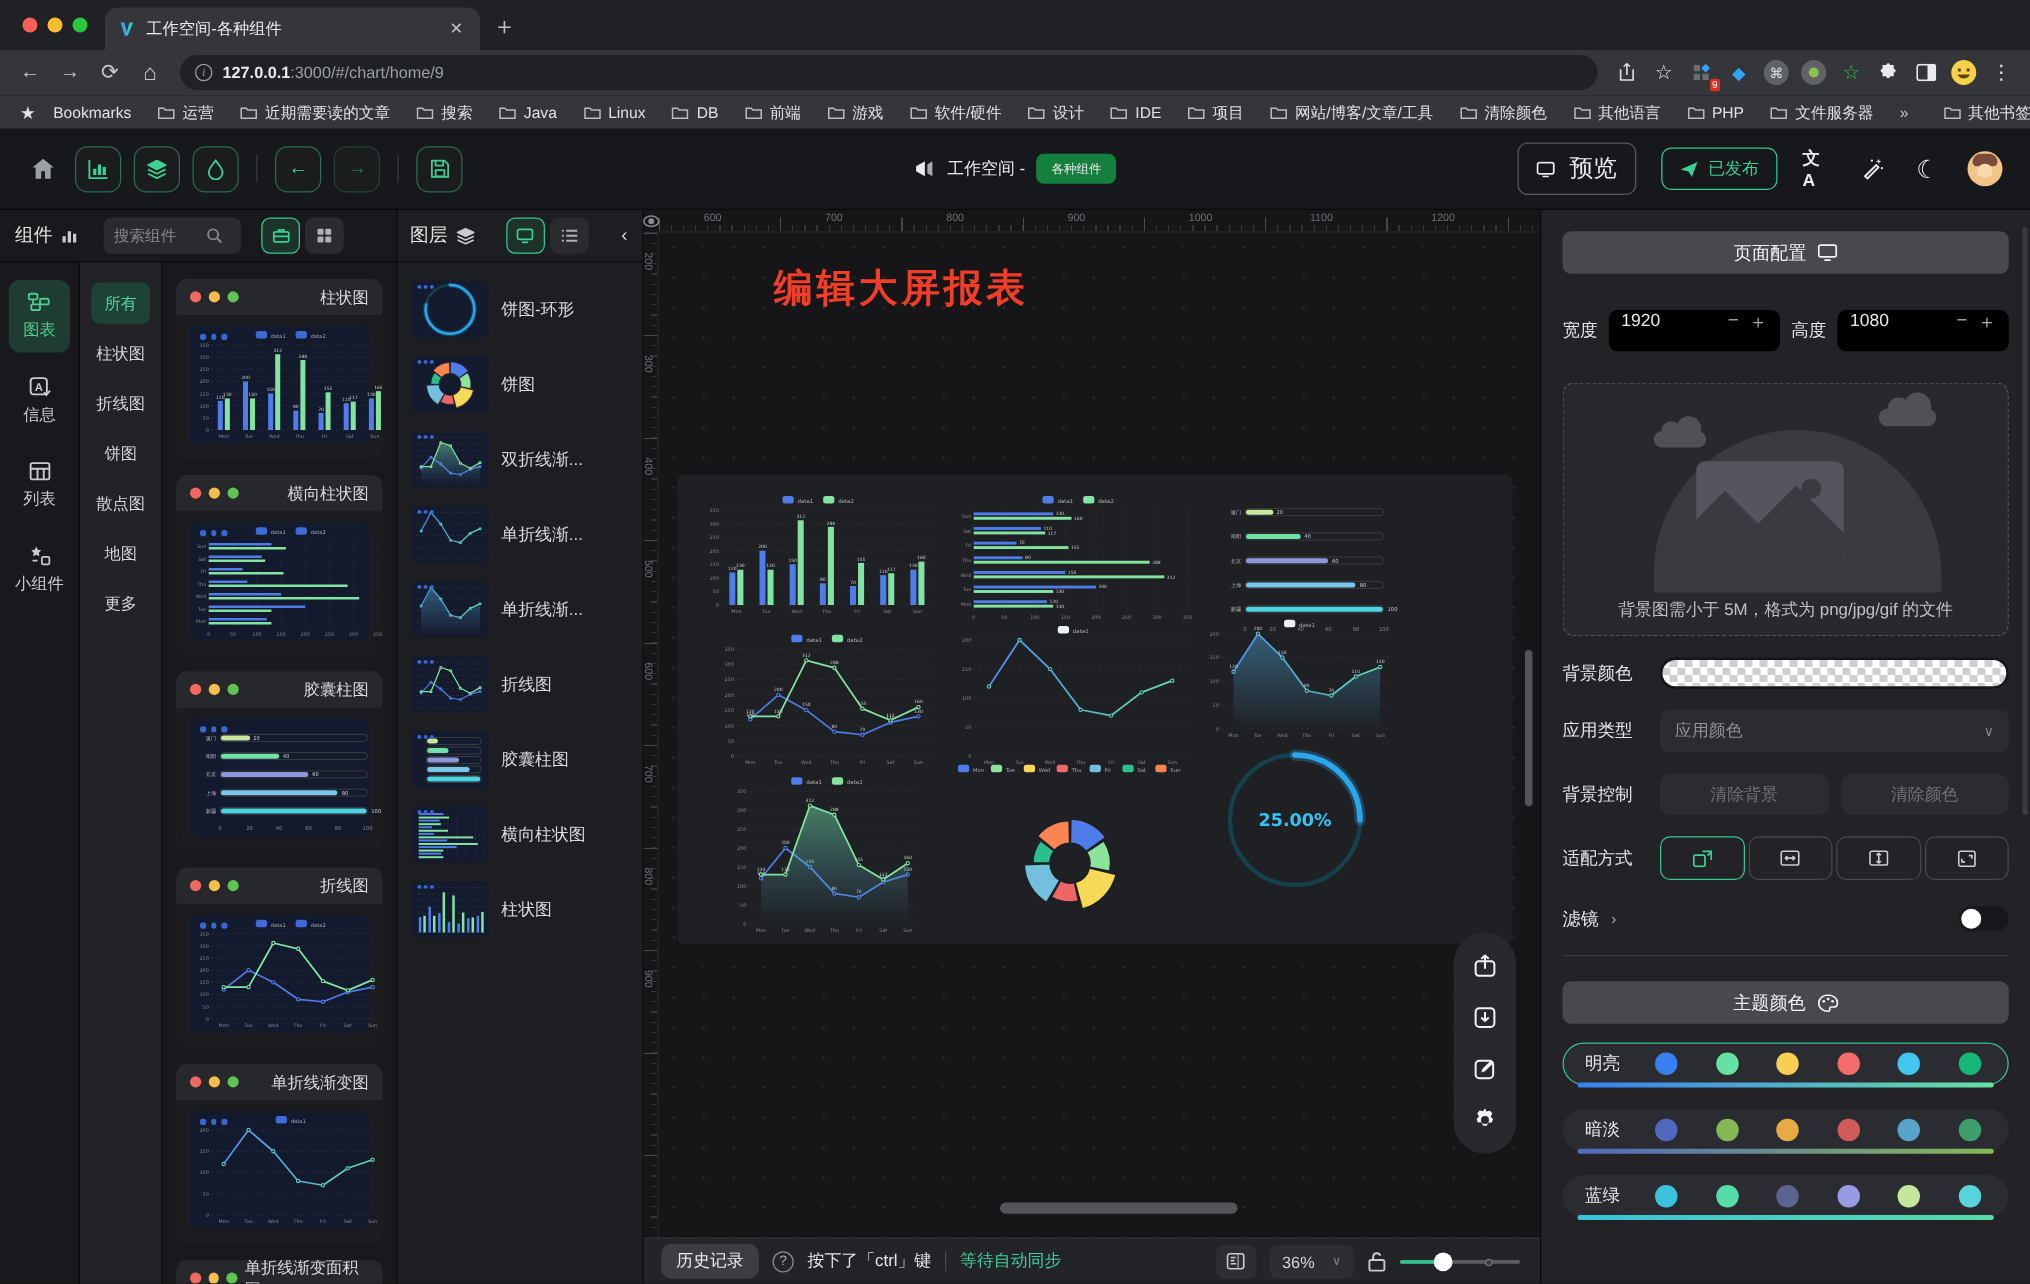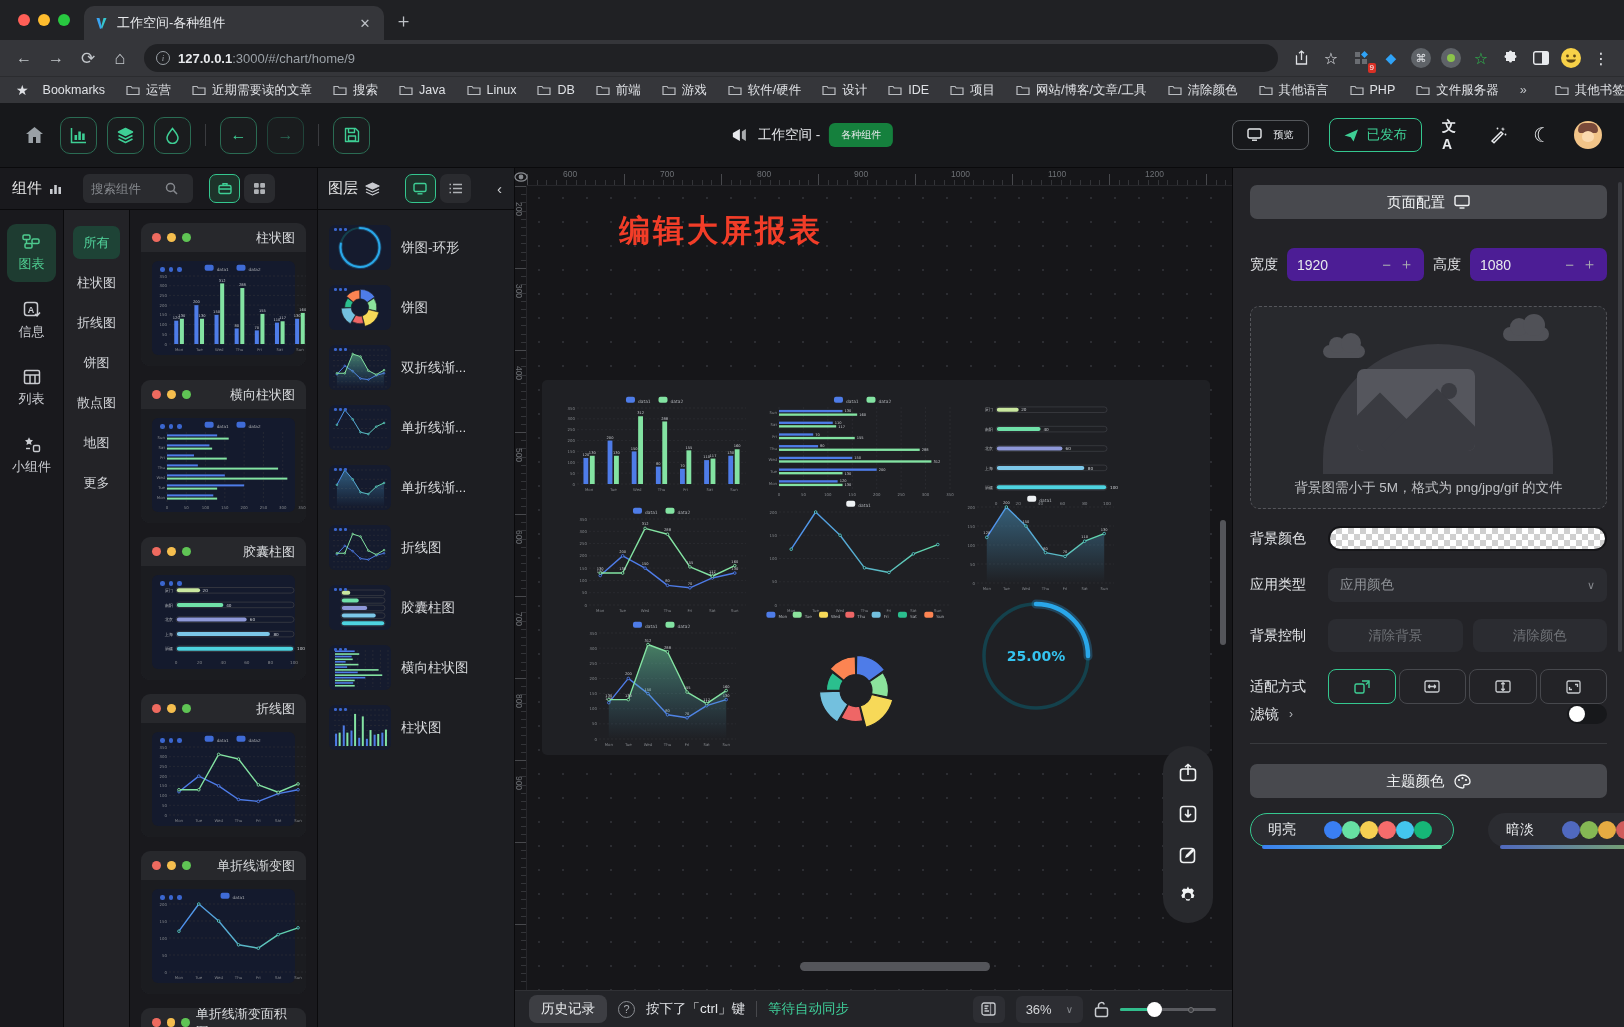--- a/index.html
+++ b/index.html
@@ -28,21 +28,21 @@
 .bm{display:flex;align-items:center;gap:6px;padding:0 7px;height:20px;border-radius:10px}
 .bm svg{flex:none}
 
 #appheader{position:absolute;left:0;top:103px;right:0;height:65px;background:#17181b;display:flex;align-items:center;padding:0 22px;border-bottom:1px solid #0a0a0c}
 .tbtn{width:37px;height:37px;border:1px solid #2a6b53;border-radius:10px;display:flex;align-items:center;justify-content:center;color:#3ecf95;margin-right:10px;background:#1a1c1e}
 .tbtn.dim{border-color:#20443a;color:#2a6a55}
 .vdiv{width:1px;height:22px;background:#3a3b3f;margin:0 14px 0 4px}
 #hdr-center{position:absolute;left:50%;transform:translateX(-50%);display:flex;align-items:center;gap:9px;font-size:13.5px;color:#e8eaed}
 .ws-pill{background:#15803d;border-radius:6px;padding:5px 12px;font-size:10px}
 #hdr-right{margin-left:auto;display:flex;align-items:center;gap:20px}
-.btn-preview{display:flex;gap:12px;border:1px solid #55585c;border-radius:8px;padding:7px 14px;font-size:10px;color:#e8eaed}
+.btn-preview{display:flex;align-items:center;gap:12px;border:1px solid #55585c;border-radius:8px;padding:7px 14px;font-size:19px;color:#e8eaed}
 .btn-publish{display:flex;align-items:center;gap:8px;border:1px solid #34c78f;border-radius:8px;padding:7px 14px;font-size:13.5px;color:#3ecf95}
 .hdr-ic{color:#e8eaed;font-size:17px;display:flex;align-items:center;justify-content:center;width:24px}
 .avatar{width:28px;height:28px;border-radius:50%;background:#f2c488;position:relative;overflow:hidden}
 .avatar::before{content:"";position:absolute;left:4px;top:2px;right:4px;height:10px;border-radius:8px 8px 4px 4px;background:#7a4a3a}
 .avatar::after{content:"";position:absolute;left:8px;top:10px;right:8px;height:11px;border-radius:50% 50% 45% 45%;background:#fbd9ae}
 
 #main{position:absolute;left:0;top:168px;right:0;bottom:0;display:flex}
 #leftpanel{width:318px;background:#19191d;border-right:1px solid #0a0a0c;display:flex;flex-direction:column}
 .lp-header{height:42px;border-bottom:1px solid #0a0a0c;display:flex;align-items:center;padding:0 12px;gap:8px;flex:none}
 .panel-title{font-size:15px;color:#e5e5e5;display:flex;align-items:center;gap:7px}
@@ -111,21 +111,21 @@
 .slider .trk{position:absolute;left:0;right:0;top:6px;height:3px;border-radius:2px;background:#5a5b60}
 .slider .fill{position:absolute;left:0;top:6px;height:3px;border-radius:2px;background:#31bd8c;width:34px}
 .slider .knob{position:absolute;left:27px;top:0;width:15px;height:15px;border-radius:50%;background:#fff}
 .slider .stop{position:absolute;left:68px;top:4.5px;width:6px;height:6px;border-radius:50%;background:#3a3b3f;border:1px solid #737477}
 
 #props{width:392px;background:#232327;border-left:1px solid #0a0a0c;padding:0 17px;position:relative}
 #props::after{content:"";position:absolute;right:2px;top:14px;width:4px;height:470px;border-radius:2px;background:#3b3c41}
 .p-header{background:#48494e;border-radius:7px;height:34px;display:flex;align-items:center;justify-content:center;gap:9px;font-size:14.5px;color:#f1f3f4;margin-top:17px}
 .dim-row{margin-top:29px;display:flex;align-items:center;gap:9px}
 .dim-label{font-size:14px;color:#e3e5e8;flex:none}
-.stepper{flex:1;background:#4c1d95;border-radius:7px;height:33px;display:flex;align-items:center;padding:0 10px;gap:8px}
+.stepper{flex:1;background:#000000;border-radius:7px;height:33px;display:flex;align-items:flex-start;padding:0 10px;gap:8px}
 .stepper .val{font-size:14px;color:#e8eaed;flex:1}
 .stepper .pm{color:#a9acb1;font-size:15px}
 #upload{margin-top:25px;height:203px;border:1.5px dashed #55565b;border-radius:9px;background:#28292d;position:relative;overflow:hidden}
 .cloud{position:absolute;background:#505157;border-radius:10px}
 .cloud::before,.cloud::after{content:"";position:absolute;background:#505157;border-radius:50%}
 .cloud.c1{left:72px;top:38px;width:42px;height:13px}
 .cloud.c1::before{left:6px;top:-8px;width:16px;height:16px}
 .cloud.c1::after{left:18px;top:-12px;width:20px;height:20px}
 .cloud.c2{left:252px;top:20px;width:46px;height:14px}
 .cloud.c2::before{left:7px;top:-9px;width:18px;height:18px}
@@ -139,26 +139,26 @@
 .prop-row{margin-top:17px;display:flex;align-items:center}
 .prop-label{width:78px;font-size:14px;color:#e3e5e8;flex:none}
 .swatch{flex:1;height:25px;border-radius:13px;border:2px solid #151518;
  background-image:conic-gradient(#cfcfcf 0 25%,#fff 0 50%,#cfcfcf 0 75%,#fff 0);background-size:12px 12px;background-color:#fff}
 .select{flex:1;height:34px;background:#2b2c31;border-radius:7px;display:flex;align-items:center;padding:0 12px;font-size:13.5px;color:#8f9297}
 .select .carat{margin-left:auto;color:#85888d;font-size:11px}
 .gbtn{flex:1;height:33px;background:#2b2c31;border-radius:8px;display:flex;align-items:center;justify-content:center;font-size:13.5px;color:#6f7277}
 .fitgroup{flex:1;display:flex;gap:3px}
 .fit-btn{flex:1;height:35px;border:1px solid #47484d;border-radius:8px;display:flex;align-items:center;justify-content:center;color:#c9ccd0}
 .fit-btn.on{border-color:#34c78f;color:#3ecf95}
-.filter-row{display:flex;align-items:center}
+.filter-row{margin-top:21px;display:flex;align-items:center}
 .filter-label{font-size:14.5px;color:#e3e5e8;display:flex;gap:10px;align-items:center}
 .toggle{margin-left:auto;width:40px;height:20px;border-radius:10px;background:#17181b;position:relative}
 .toggle .knob{position:absolute;left:2px;top:2px;width:16px;height:16px;border-radius:50%;background:#fff}
 .hdiv{margin-top:19px;border-top:1px solid #393a3e}
-#themerows{margin-top:15px;display:flex;flex-direction:row;gap:34px}
+#themerows{margin-top:15px;display:flex;flex-direction:column;gap:19px}
 .theme{position:relative;height:34px;background:#2b2c31;border-radius:17px;display:flex;align-items:center;padding:0 17px;border:1px solid transparent}
 .theme.on{border-color:#35c78f}
 .theme-label{font-size:14px;color:#e8eaed;width:52px;flex:none}
 .theme-dots{flex:1;display:flex;justify-content:space-between;padding:0 4px}
 .tdot{width:18px;height:18px;border-radius:50%}
 .underline{position:absolute;left:11px;right:11px;bottom:-3px;height:4px;border-radius:2px}
 </style>
 </head>
 <body>
 

